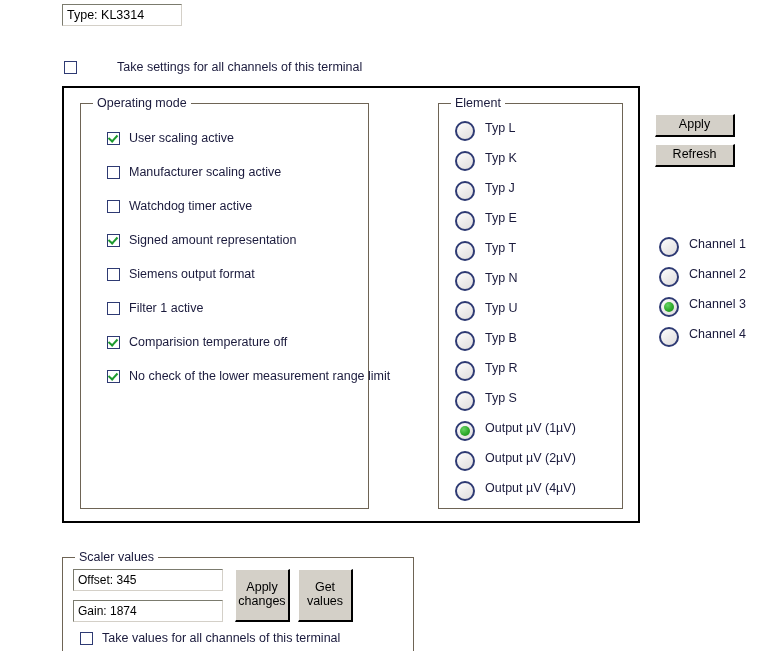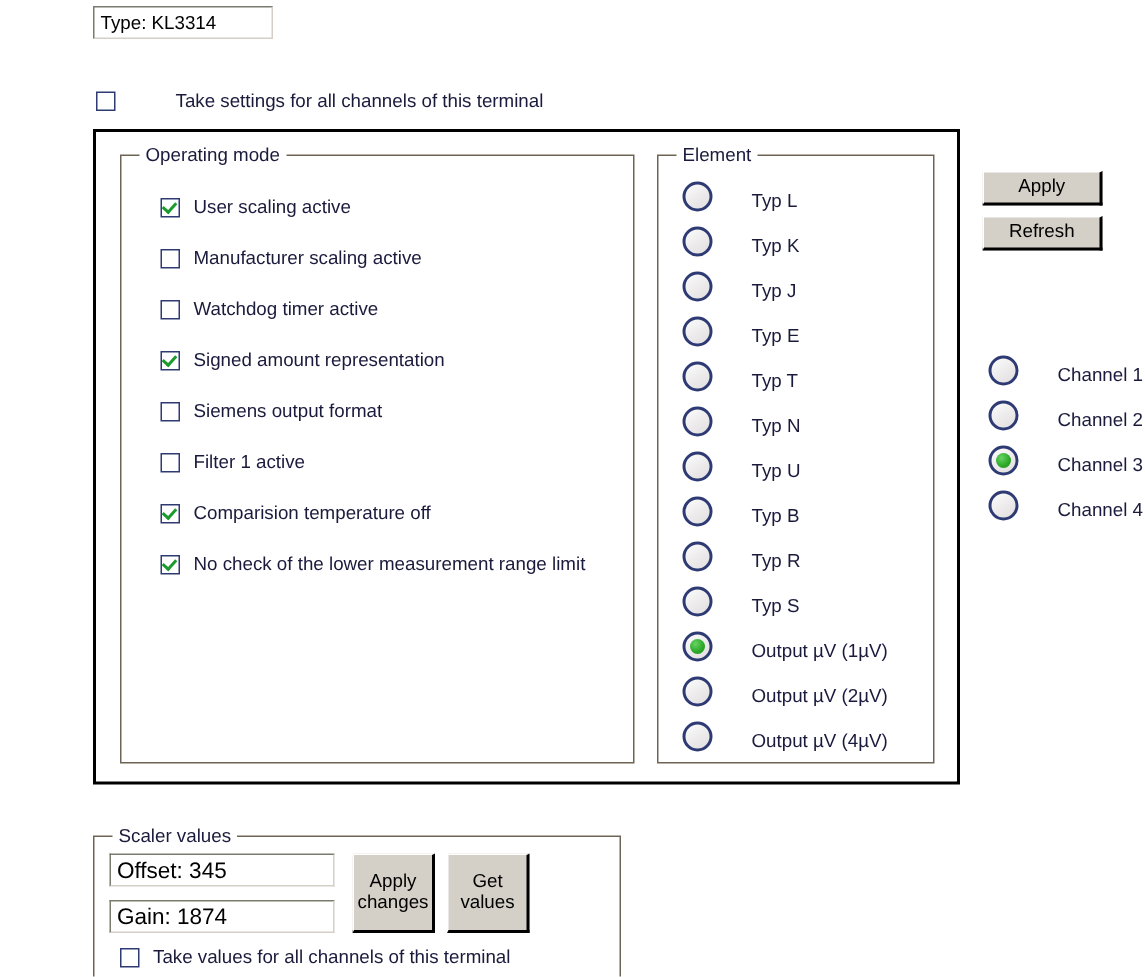--- a/index.html
+++ b/index.html
@@ -104,21 +104,21 @@
     background: #ffffff;
     padding: 0 4px;
     font-size: 12.5px;
     color: #1a1a3c;
     white-space: nowrap;
   }
 
   #operating-mode {
     left: 16px;
     top: 15px;
-    width: 343px;
+    width: 289px;
     height: 406px;
   }
   #element-group {
     left: 374px;
     top: 15px;
     width: 185px;
     height: 406px;
     text-decoration: underline;
   }
 
@@ -149,22 +149,22 @@
     left: 3px;
     top: 3px;
     width: 10px;
     height: 10px;
     border-radius: 50%;
     background: radial-gradient(circle at 36% 32%, #66d364 0%, #2faa2b 55%, #1c8a1c 100%);
   }
 
   .radio-row {
     display: flex;
-    align-items: flex-end;
-    gap: 26px;
+    align-items: flex-start;
+    gap: 10px;
   }
   .radio-row .lbl {
     font-size: 12.5px;
     color: #1a1a3c;
     white-space: nowrap;
   }
 
   .element-list {
     position: absolute;
     left: 16px;
@@ -232,21 +232,21 @@
     height: 22px;
     background: #ffffff;
     border-top: 1px solid #7b7b6e;
     border-left: 1px solid #7b7b6e;
     border-right: 1px solid #d4d0c8;
     border-bottom: 1px solid #d4d0c8;
     box-sizing: border-box;
     display: flex;
     align-items: center;
     padding-left: 4px;
-    font-size: 15px;
+    font-size: 12px;
     color: #000000;
   }
   #offset-field { left: 10px; top: 11px; }
   #gain-field   { left: 10px; top: 42px; }
 
   #apply-changes-button {
     position: absolute;
     left: 172px;
     top: 11px;
     width: 55px;

